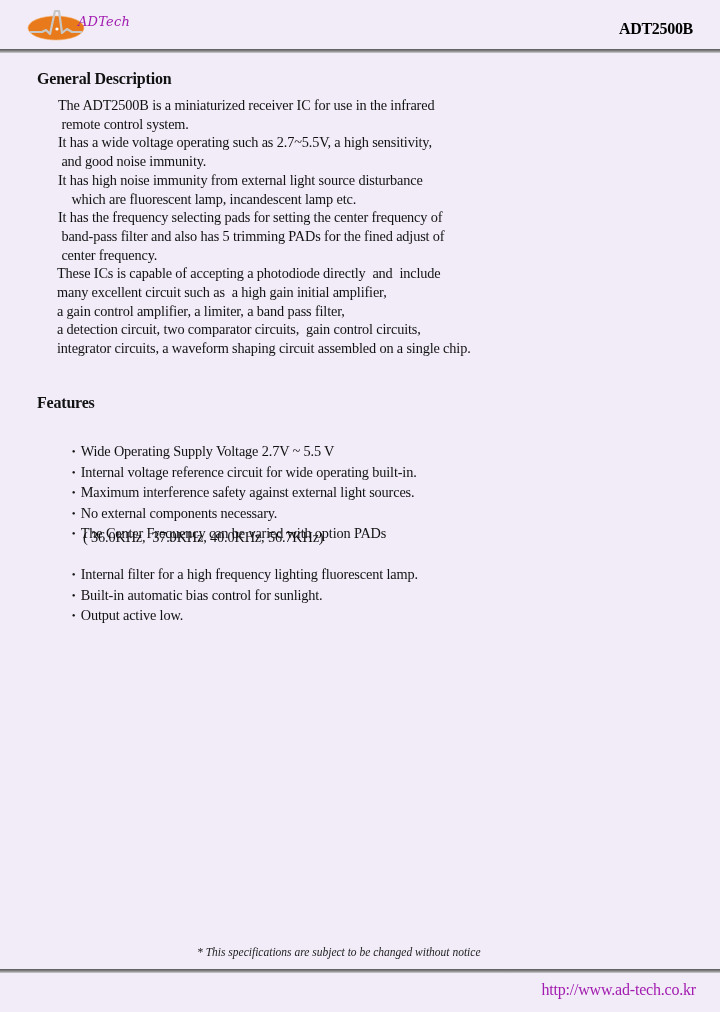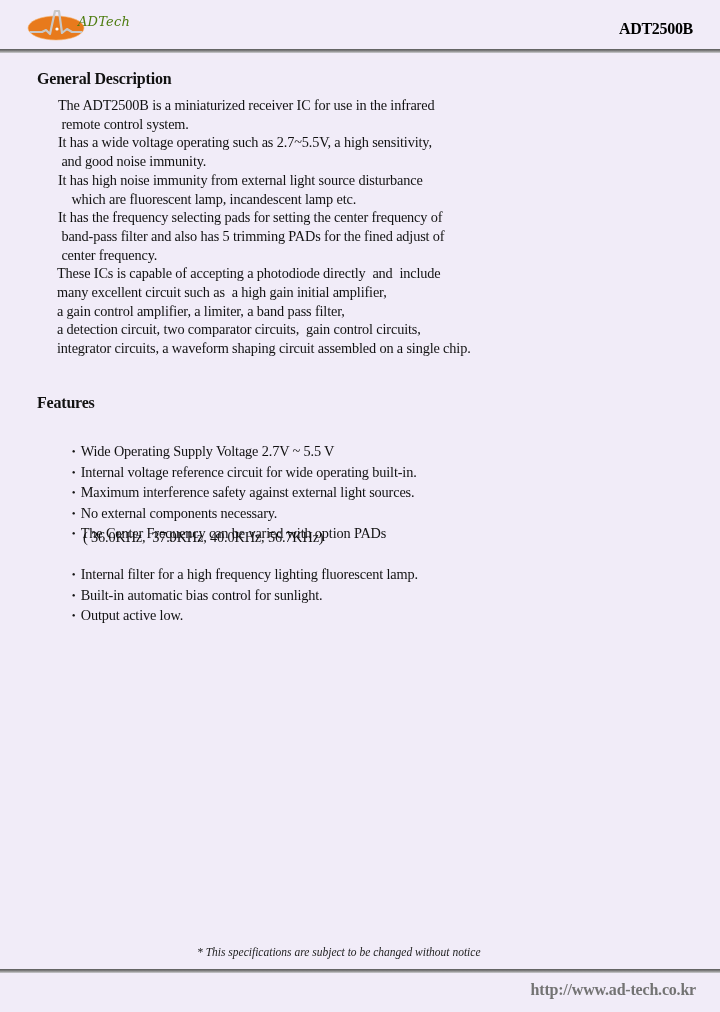--- a/index.html
+++ b/index.html
@@ -28,21 +28,21 @@
       width: 120px;
       height: 34px;
     }
     .logo-text {
       position: absolute;
       left: 78px;
       top: 14px;
       font-family: "DejaVu Serif", serif;
       font-style: italic;
       font-size: 13px;
-      color: #4d7c0f;
+      color: #a21caf;
       letter-spacing: 0.2px;
     }
     .part-number {
       position: absolute;
       right: 27px;
       top: 20px;
       font-weight: bold;
       font-size: 16px;
       color: #000;
       letter-spacing: -0.3px;
@@ -109,23 +109,23 @@
       top: 946px;
       font-style: italic;
       font-size: 11.5px;
       color: #222;
       white-space: pre;
     }
     .url {
       position: absolute;
       right: 24px;
       top: 981px;
-      font-weight: bold;
+      font-weight: normal;
       font-size: 16px;
-      color: #737373;
+      color: #a21caf;
       letter-spacing: -0.2px;
     }
   </style>
 </head>
 <body>
 
 <div class="header">
   <svg class="logo" viewBox="0 0 120 34">
     <ellipse cx="32" cy="20" rx="28" ry="12" fill="#e87a1c"></ellipse>
     <ellipse cx="32" cy="20" rx="28" ry="12" fill="none" stroke="#f6b36a" stroke-width="1" opacity="0.6"></ellipse>

